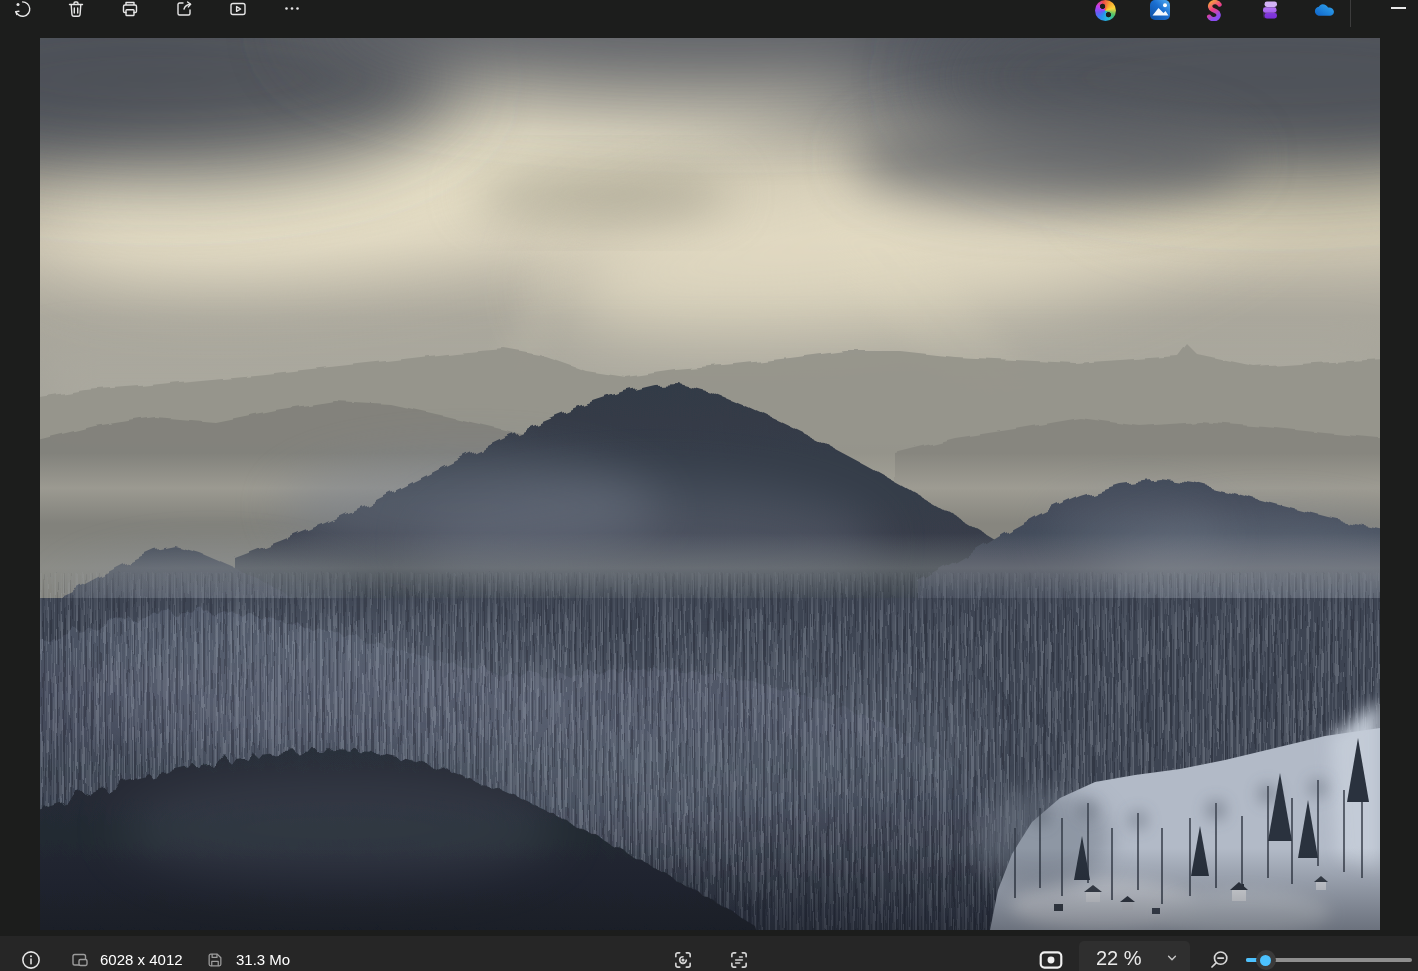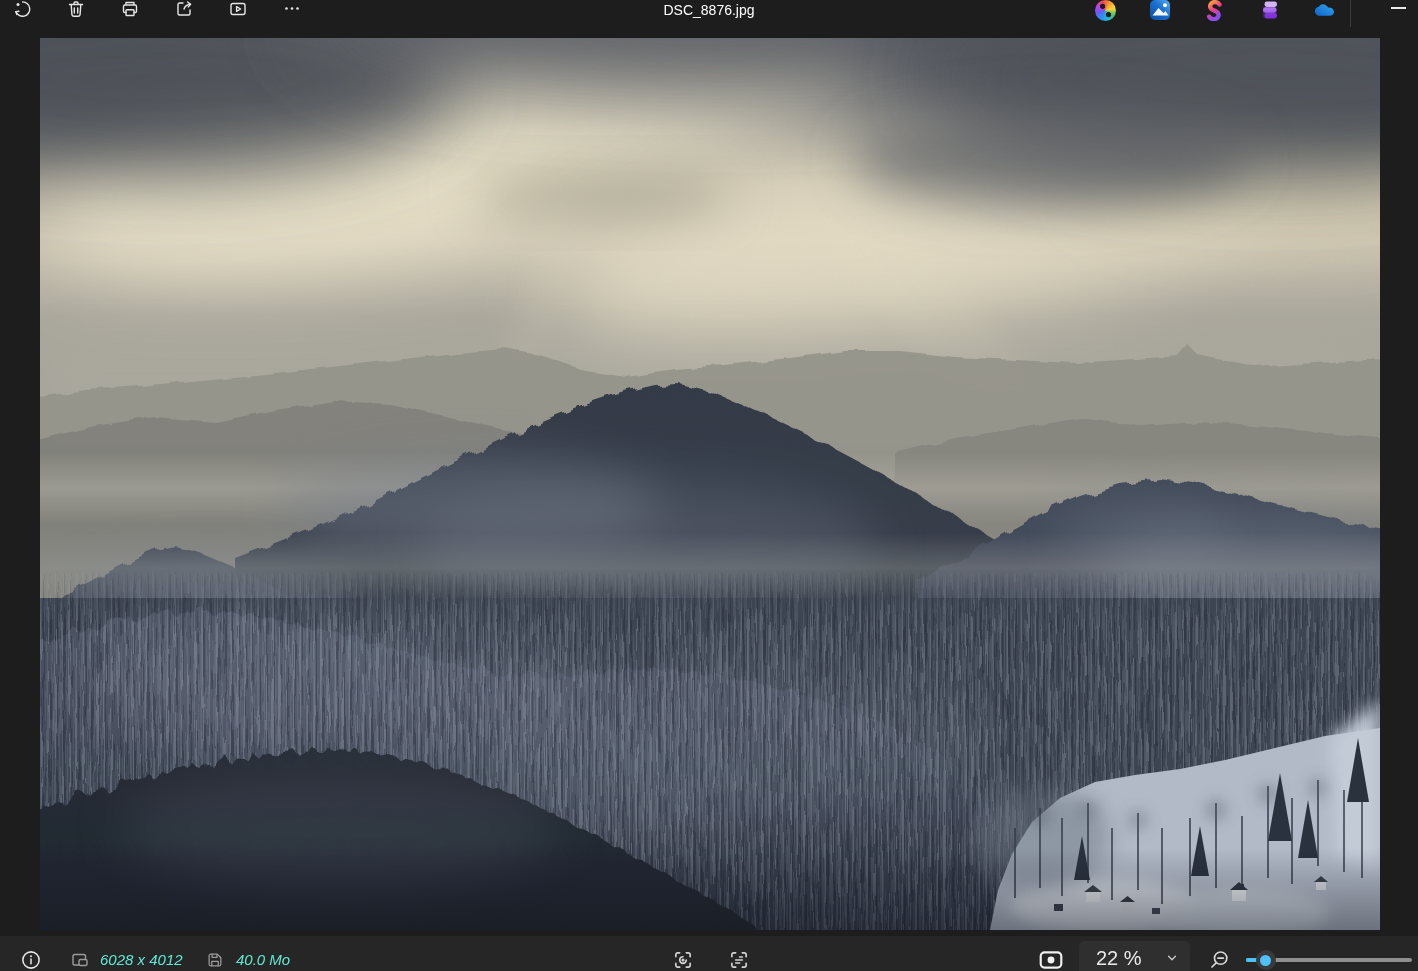--- a/index.html
+++ b/index.html
@@ -30,21 +30,21 @@
 
   
   .canvas{position:absolute;left:0;top:0;width:1418px;height:971px;background:var(--window-bg,#1c1d1c);}
   .photo{position:absolute;left:40px;top:38px;width:1340px;height:892px;display:block;background:#8e8e88;}
 
   
   .statusbar{position:absolute;left:0;top:936px;width:1418px;height:35px;background:var(--bottombar-bg,#262626);z-index:6;}
   .sbtn{position:absolute;display:flex;align-items:center;justify-content:center;}
   .sbtn svg,.sicon svg{fill:none;stroke-linecap:round;stroke-linejoin:round;}
   .sicon{position:absolute;display:flex;align-items:center;justify-content:center;}
-  .stext{position:absolute;font-size:15px;color:#5eead4;line-height:20px;white-space:pre;font-style:italic;}
+  .stext{position:absolute;font-size:15px;color:#ffffff;line-height:20px;white-space:pre;}
   .zoombox{position:absolute;left:1079px;top:5px;width:111px;height:34px;background:var(--control-bg,#2f2f2f);
     border-radius:5px;display:flex;align-items:center;padding:0 12px 0 17px;box-sizing:border-box;}
   .zoombox .zval{font-size:20px;color:#eaeaea;}
   .zoombox svg{margin-left:auto;width:12px;height:12px;stroke:#c8c8c8;stroke-width:1.6;fill:none;stroke-linecap:round;stroke-linejoin:round;}
   .slider-track{position:absolute;left:1246px;top:22px;width:166px;height:4px;border-radius:2px;background:#8f8f8f;}
   .slider-fill{position:absolute;left:0;top:0;height:4px;border-radius:2px;background:var(--accent,#4cc2ff);width:12%;}
   .slider-thumb{position:absolute;top:14px;width:20px;height:20px;border-radius:50%;background:#3a3a3a;
     display:flex;align-items:center;justify-content:center;left:calc(1246px + var(--slider-pos,12%) * 1.66 - 10px);}
   .slider-thumb{left:1256px;}
   .slider-thumb .dot{width:11px;height:11px;border-radius:50%;background:var(--accent,#4cc2ff);}
@@ -273,21 +273,20 @@
     </button>
     <button class="tool">
       <svg viewBox="0 0 20 20">
         <circle cx="4.5" cy="9.5" r="1.3" fill="#e6e6e6" stroke="none"></circle>
         <circle cx="10" cy="9.5" r="1.3" fill="#e6e6e6" stroke="none"></circle>
         <circle cx="15.5" cy="9.5" r="1.3" fill="#e6e6e6" stroke="none"></circle>
       </svg>
     </button>
   </div>
 
-  <div class="win-title">DSC_8876.jpg</div>
 
   <div class="apps">
     <button class="appbtn">
       <span class="copilot"></span>
     </button>
     <button class="appbtn">
       <svg viewBox="0 0 22 22">
         <defs>
             <linearGradient id="phG" x1="0" y1="1" x2="1" y2="0">
           <stop offset="0" stop-color="#0d4da0"></stop>
@@ -362,21 +361,21 @@
     </svg>
   </span>
   <span class="stext" style="left:100px;top:14px;">6028 x 4012</span>
 
   <span class="sicon" style="left:206px;top:15px;width:18px;height:18px;">
     <svg viewBox="0 0 20 20" width="18" height="18" style="stroke:#9c9c9c;stroke-width:1.4;">
       <path d="M3.5 5.2A1.7 1.7 0 0 1 5.2 3.5h7.3l4 4v7.3a1.7 1.7 0 0 1-1.7 1.7H5.2a1.7 1.7 0 0 1-1.7-1.7z"></path>
       <path d="M6.8 3.8v3.4h5.4V3.8M6.4 16.2v-4.6h7.2v4.6"></path>
     </svg>
   </span>
-  <span class="stext" style="left:236px;top:14px;">40.0 Mo</span>
+  <span class="stext" style="left:236px;top:14px;">31.3 Mo</span>
 
   <button class="sbtn" style="left:671px;top:12px;width:24px;height:24px;">
     <svg viewBox="0 0 20 20" width="22" height="22" style="stroke:#d4d4d4;stroke-width:1.5;">
       <path d="M3.5 7V5.2A1.7 1.7 0 0 1 5.2 3.5H7M13 3.5h1.8a1.7 1.7 0 0 1 1.7 1.7V7M16.5 13v1.8a1.7 1.7 0 0 1-1.7 1.7H13M7 16.5H5.2a1.7 1.7 0 0 1-1.7-1.7V13"></path>
       <circle cx="10" cy="10" r="1.4" fill="#d4d4d4" stroke="none"></circle>
       <path d="M13 10a3 3 0 1 1-3-3"></path>
     </svg>
   </button>
   <button class="sbtn" style="left:727px;top:12px;width:24px;height:24px;">
     <svg viewBox="0 0 20 20" width="22" height="22" style="stroke:#d4d4d4;stroke-width:1.5;">

